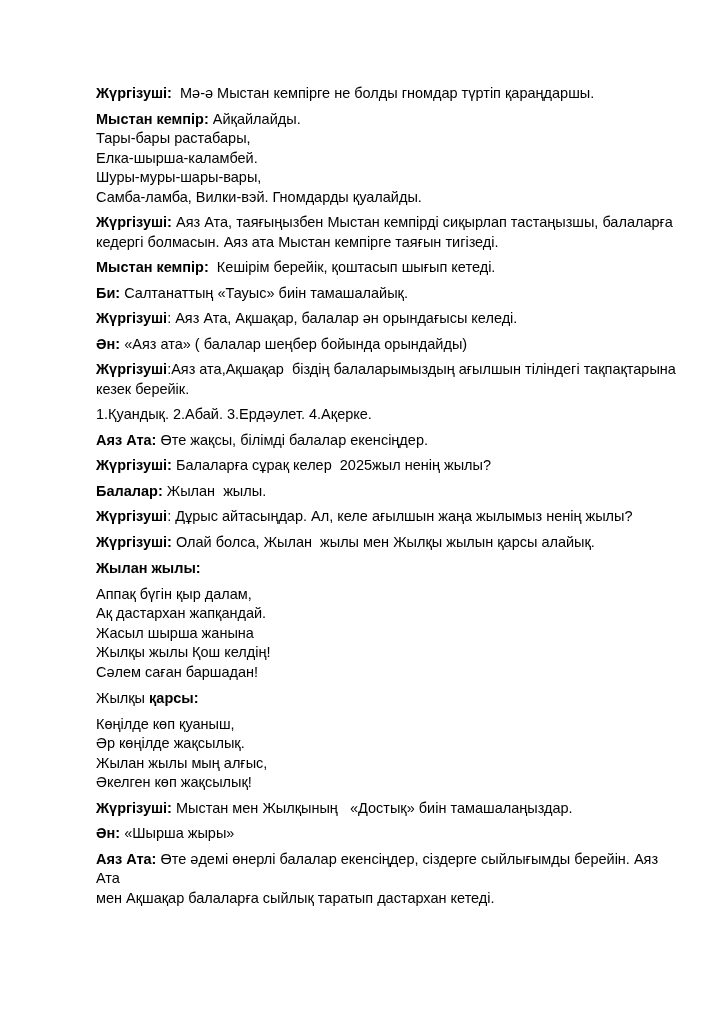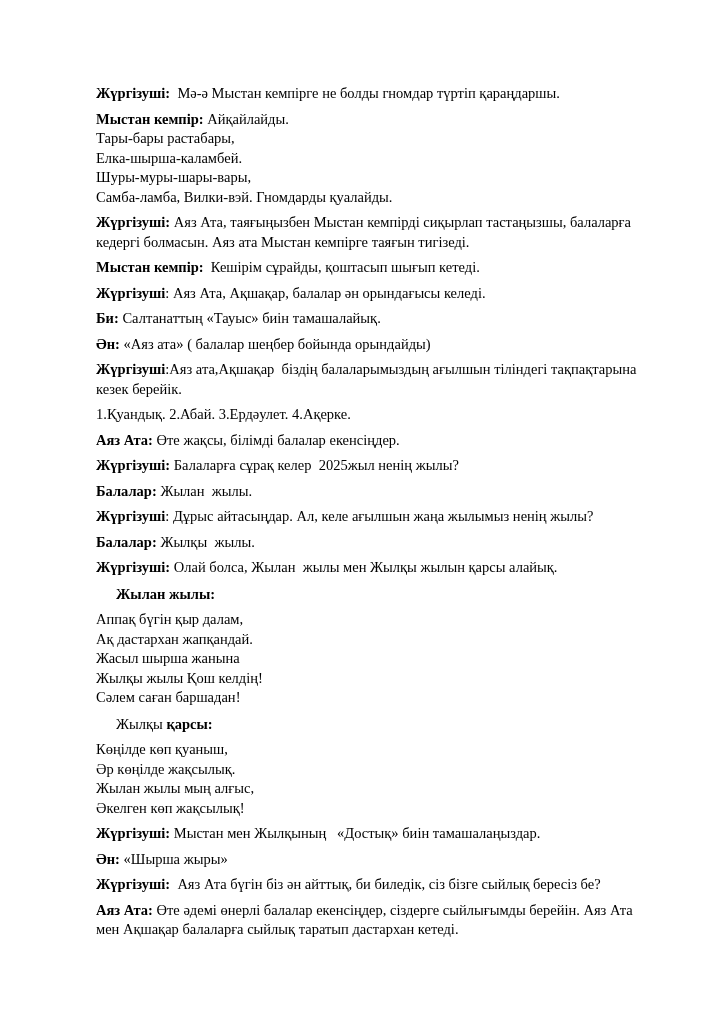--- a/index.html
+++ b/index.html
@@ -8,68 +8,66 @@
     background: #ffffff;
   }
   .page {
     position: relative;
     width: 724px;
     height: 1024px;
     margin: 0 auto;
     background: #ffffff;
     box-sizing: border-box;
     padding: 84px 44px 0 96px;
-    font-family: Liberation Serif, serif;
+    font-family: Liberation Sans, sans-serif;
     font-size: 14.5px;
     line-height: 19.5px;
     color: #000000;
     overflow: hidden;
   }
   .para {
     margin: 0 0 6px 0;
     white-space: pre-wrap;
   }
   .para .speaker { font-weight: bold; }
-  .para .pre-label { font-weight: normal; margin-left: 20px; }
+  .para .pre-label { font-weight: normal; }
   .gap-top { margin-top: 7px; }
 </style>
 </head>
 <body>
 
 <div class="page">
   <p class="para"><b class="speaker">Жүргізуші:</b><span>  Мә-ә Мыстан кемпірге не болды гномдар түртіп қараңдаршы.</span></p>
   <p class="para"><b class="speaker">Мыстан кемпір:</b><span> Айқайлайды.
 Тары-бары растабары,
 Елка-шырша-каламбей.
 Шуры-муры-шары-вары,
 Самба-ламба, Вилки-вэй. Гномдарды қуалайды.</span></p>
   <p class="para"><b class="speaker">Жүргізуші:</b><span> Аяз Ата, таяғыңызбен Мыстан кемпірді сиқырлап тастаңызшы, балаларға
 кедергі болмасын. Аяз ата Мыстан кемпірге таяғын тигізеді.</span></p>
-  <p class="para"><b class="speaker">Мыстан кемпір:</b><span>  Кешірім сұрайды, қоштасып шығып кетеді.</span></p>
+  <p class="para"><b class="speaker">Мыстан кемпір:</b><span>  Кешірім берейік, қоштасып шығып кетеді.</span></p>
+  <p class="para"><b class="speaker">Би:</b><span> Салтанаттың «Тауыс» биін тамашалайық.</span></p>
   <p class="para"><b class="speaker">Жүргізуші</b><span>: Аяз Ата, Ақшақар, балалар ән орындағысы келеді.</span></p>
-  <p class="para"><b class="speaker">Би:</b><span> Салтанаттың «Тауыс» биін тамашалайық.</span></p>
   <p class="para"><b class="speaker">Ән:</b><span> «Аяз ата» ( балалар шеңбер бойында орындайды)</span></p>
   <p class="para"><b class="speaker">Жүргізуші</b><span>:Аяз ата,Ақшақар  біздің балаларымыздың ағылшын тіліндегі тақпақтарына
 кезек берейік.</span></p>
   <p class="para"><b class="speaker"></b><span>1.Қуандық. 2.Абай. 3.Ердәулет. 4.Ақерке.</span></p>
   <p class="para"><b class="speaker">Аяз Ата:</b><span> Өте жақсы, білімді балалар екенсіңдер.</span></p>
   <p class="para"><b class="speaker">Жүргізуші:</b><span> Балаларға сұрақ келер  2025жыл ненің жылы?</span></p>
   <p class="para"><b class="speaker">Балалар:</b><span> Жылан  жылы.</span></p>
   <p class="para"><b class="speaker">Жүргізуші</b><span>: Дұрыс айтасыңдар. Ал, келе ағылшын жаңа жылымыз ненің жылы?</span></p>
-  <p class="para"><b class="speaker">Балалар:</b><span> Жылқы  жылы.</span></p>
   <p class="para"><b class="speaker">Жүргізуші:</b><span> Олай болса, Жылан  жылы мен Жылқы жылын қарсы алайық.</span></p>
   <p class="para gap-top"><span class="pre-label"></span><b class="speaker">Жылан жылы:</b><span></span></p>
   <p class="para"><b class="speaker"></b><span>Аппақ бүгін қыр далам,
 Ақ дастархан жапқандай.
 Жасыл шырша жанына
 Жылқы жылы Қош келдің!
 Сәлем саған баршадан!</span></p>
   <p class="para gap-top"><span class="pre-label">Жылқы </span><b class="speaker">қарсы:</b><span></span></p>
   <p class="para"><b class="speaker"></b><span>Көңілде көп қуаныш,
 Әр көңілде жақсылық.
 Жылан жылы мың алғыс,
 Әкелген көп жақсылық!</span></p>
   <p class="para"><b class="speaker">Жүргізуші:</b><span> Мыстан мен Жылқының   «Достық» биін тамашалаңыздар.</span></p>
   <p class="para"><b class="speaker">Ән:</b><span> «Шырша жыры»</span></p>
-  <p class="para"><b class="speaker">Жүргізуші:</b><span>  Аяз Ата бүгін біз ән айттық, би биледік, сіз бізге сыйлық бересіз бе?</span></p>
   <p class="para"><b class="speaker">Аяз Ата:</b><span> Өте әдемі өнерлі балалар екенсіңдер, сіздерге сыйлығымды берейін. Аяз Ата
 мен Ақшақар балаларға сыйлық таратып дастархан кетеді.</span></p>
 </div>
 
 </body></html>

